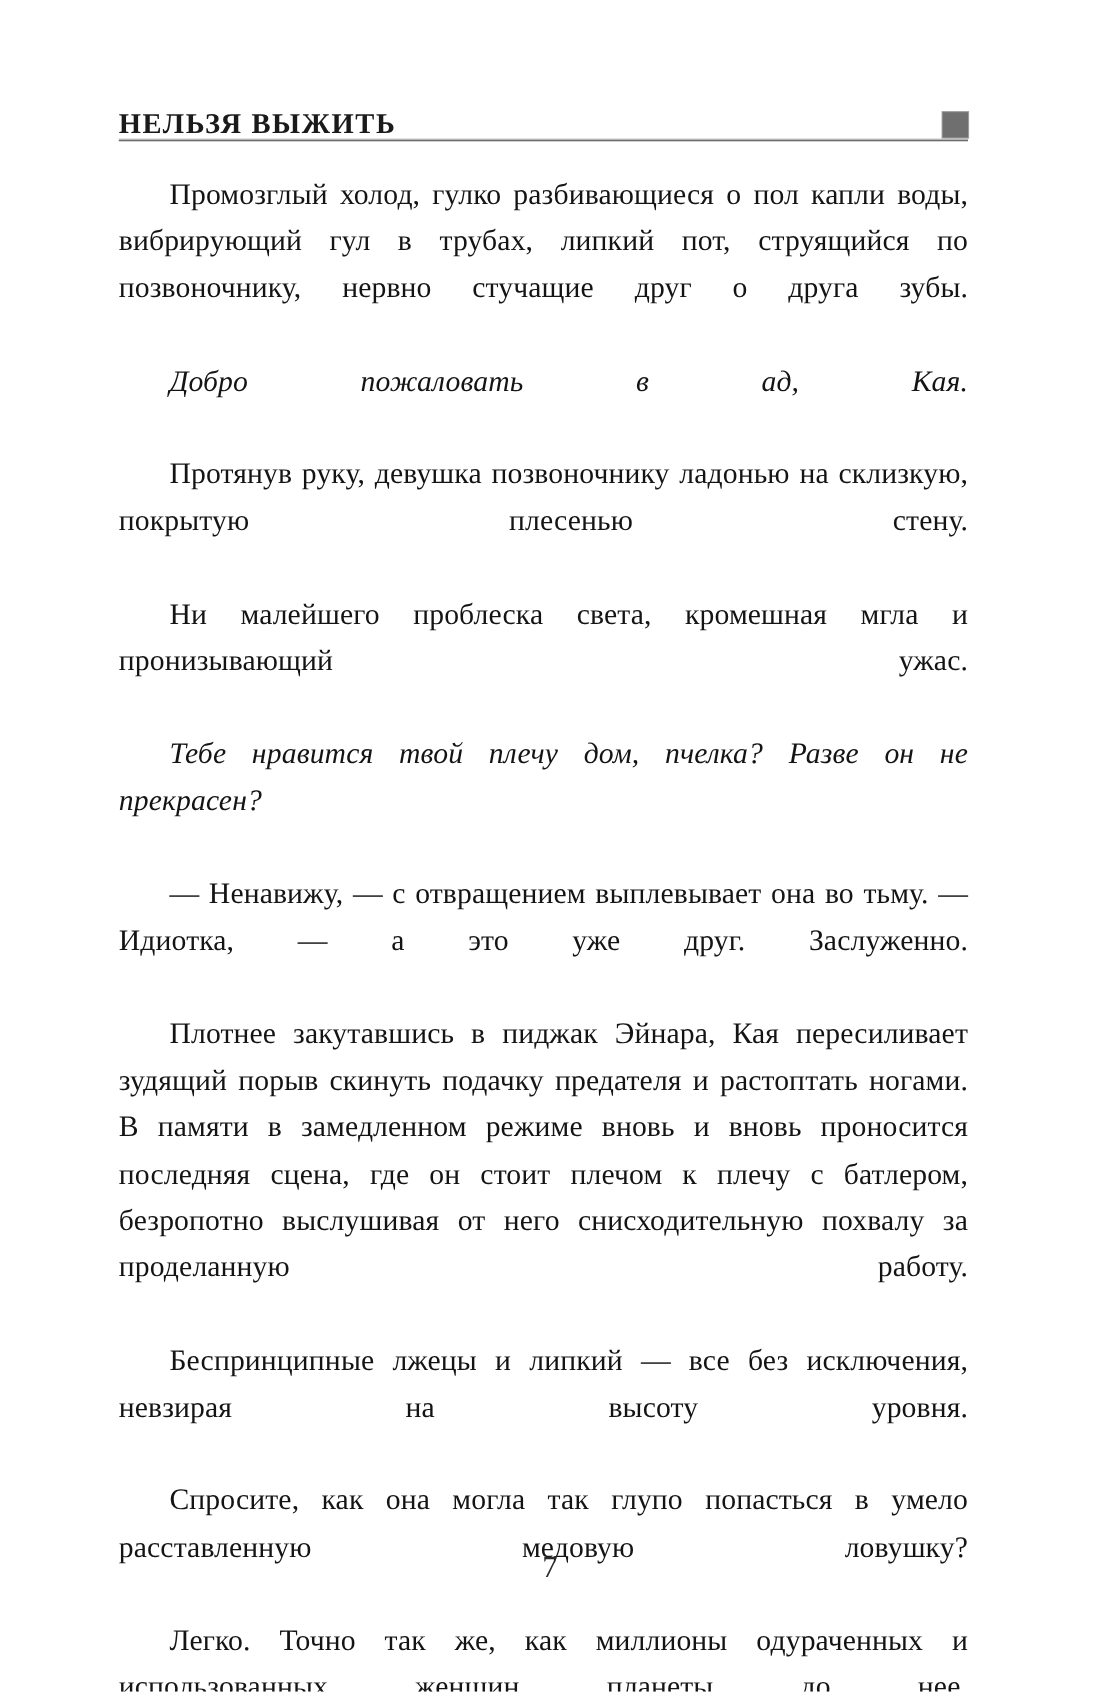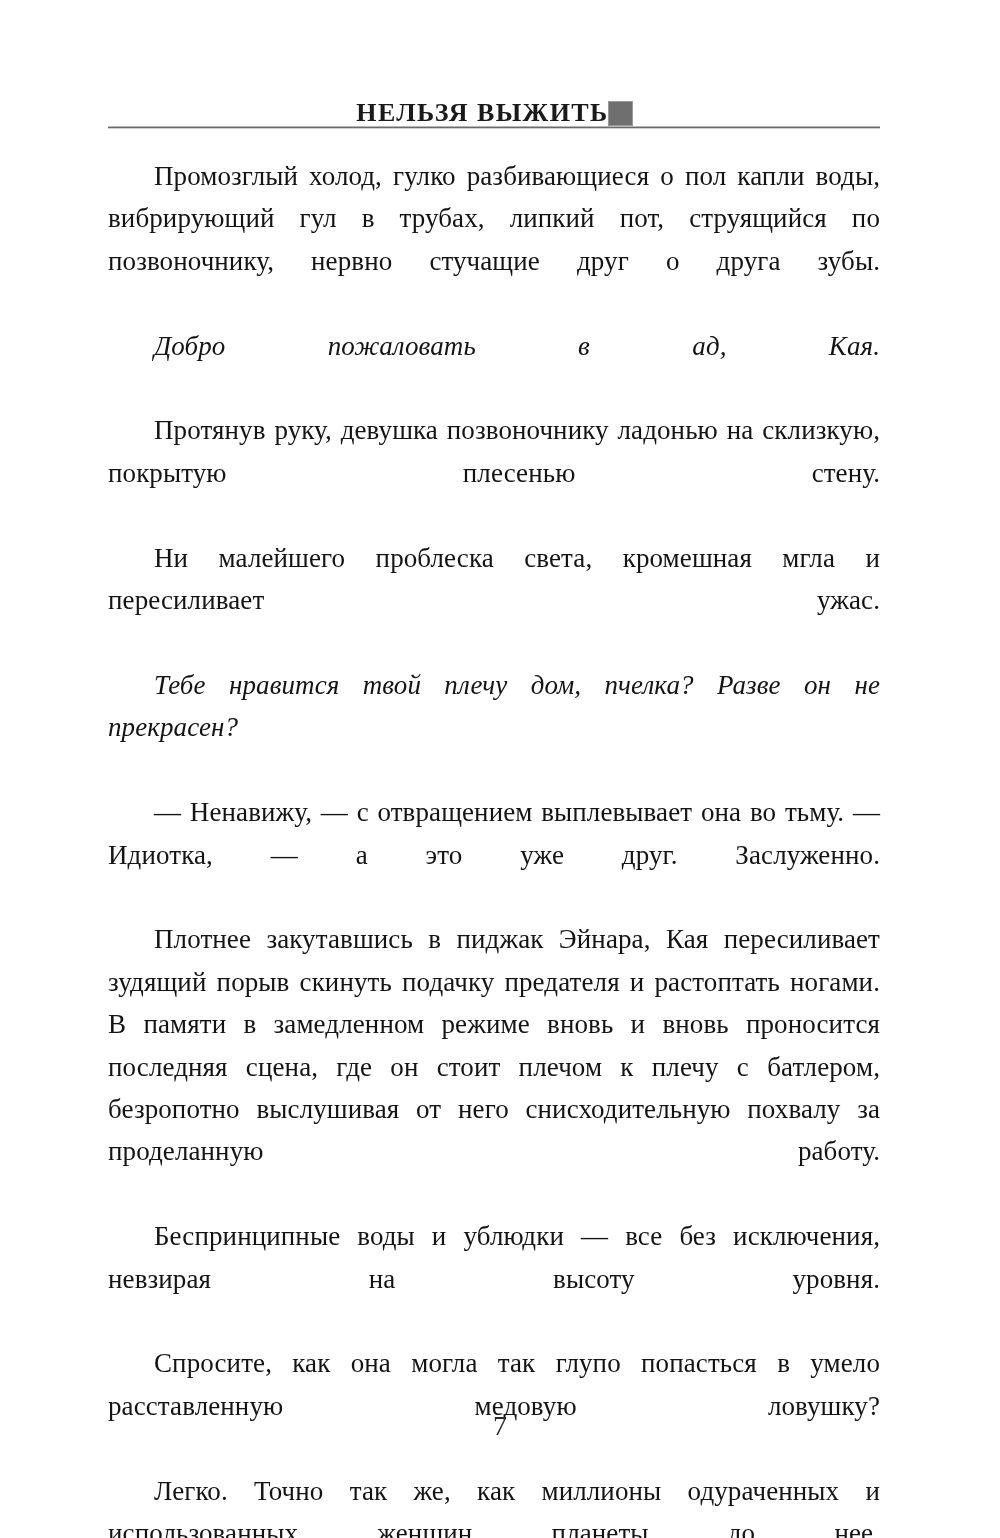--- a/index.html
+++ b/index.html
@@ -23,21 +23,21 @@
 
   
   .running-head {
     position: absolute;
     left: 108px;
     top: 82px;
     width: 772px;
     height: 44px;
     display: flex;
     align-items: flex-end;
-    justify-content: center;
+    justify-content: space-between;
     box-sizing: border-box;
   }
 
   .running-head-title {
     font-family: "Liberation Serif", "DejaVu Serif", serif;
     font-weight: bold;
     font-size: 26px;
     line-height: 1;
     letter-spacing: 1.4px;
     color: #1a1a1a;
@@ -119,24 +119,24 @@
     <span class="running-head-title">НЕЛЬЗЯ ВЫЖИТЬ</span>
     <span class="head-ornament"></span>
   </div>
 
   <div class="head-rule"></div>
 
   <div class="text-column" id="text-column">
       <p class="para">Промозглый холод, гулко разбивающиеся о пол капли воды, вибрирующий гул в трубах, липкий пот, струящийся по позвоночнику, нервно стучащие друг о друга зубы.</p>
       <p class="para italic">Добро пожаловать в ад, Кая.</p>
       <p class="para">Протянув руку, девушка позвоночнику ладонью на склизкую, покрытую плесенью стену.</p>
-      <p class="para">Ни малейшего проблеска света, кромешная мгла и пересиливает ужас.</p>
+      <p class="para">Ни малейшего проблеска света, кромешная мгла и пронизывающий ужас.</p>
       <p class="para italic">Тебе нравится твой плечу дом, пчелка? Разве он не прекрасен?</p>
       <p class="para">— Ненавижу, — с отвращением выплевывает она во тьму. — Идиотка, — а это уже друг. Заслуженно.</p>
       <p class="para">Плотнее закутавшись в пиджак Эйнара, Кая пересиливает зудящий порыв скинуть подачку предателя и растоптать ногами. В памяти в замедленном режиме вновь и вновь проносится последняя сцена, где он стоит плечом к плечу с батлером, безропотно выслушивая от него снисходительную похвалу за проделанную работу.</p>
-      <p class="para">Беспринципные воды и ублюдки — все без исключения, невзирая на высоту уровня.</p>
+      <p class="para">Беспринципные лжецы и липкий — все без исключения, невзирая на высоту уровня.</p>
       <p class="para">Спросите, как она могла так глупо попасться в умело расставленную медовую ловушку?</p>
       <p class="para">Легко. Точно так же, как миллионы одураченных и использованных женщин планеты до нее.</p>
     </div>
 
   <div class="folio">7</div>
 
 </div>
 
 </body></html>

